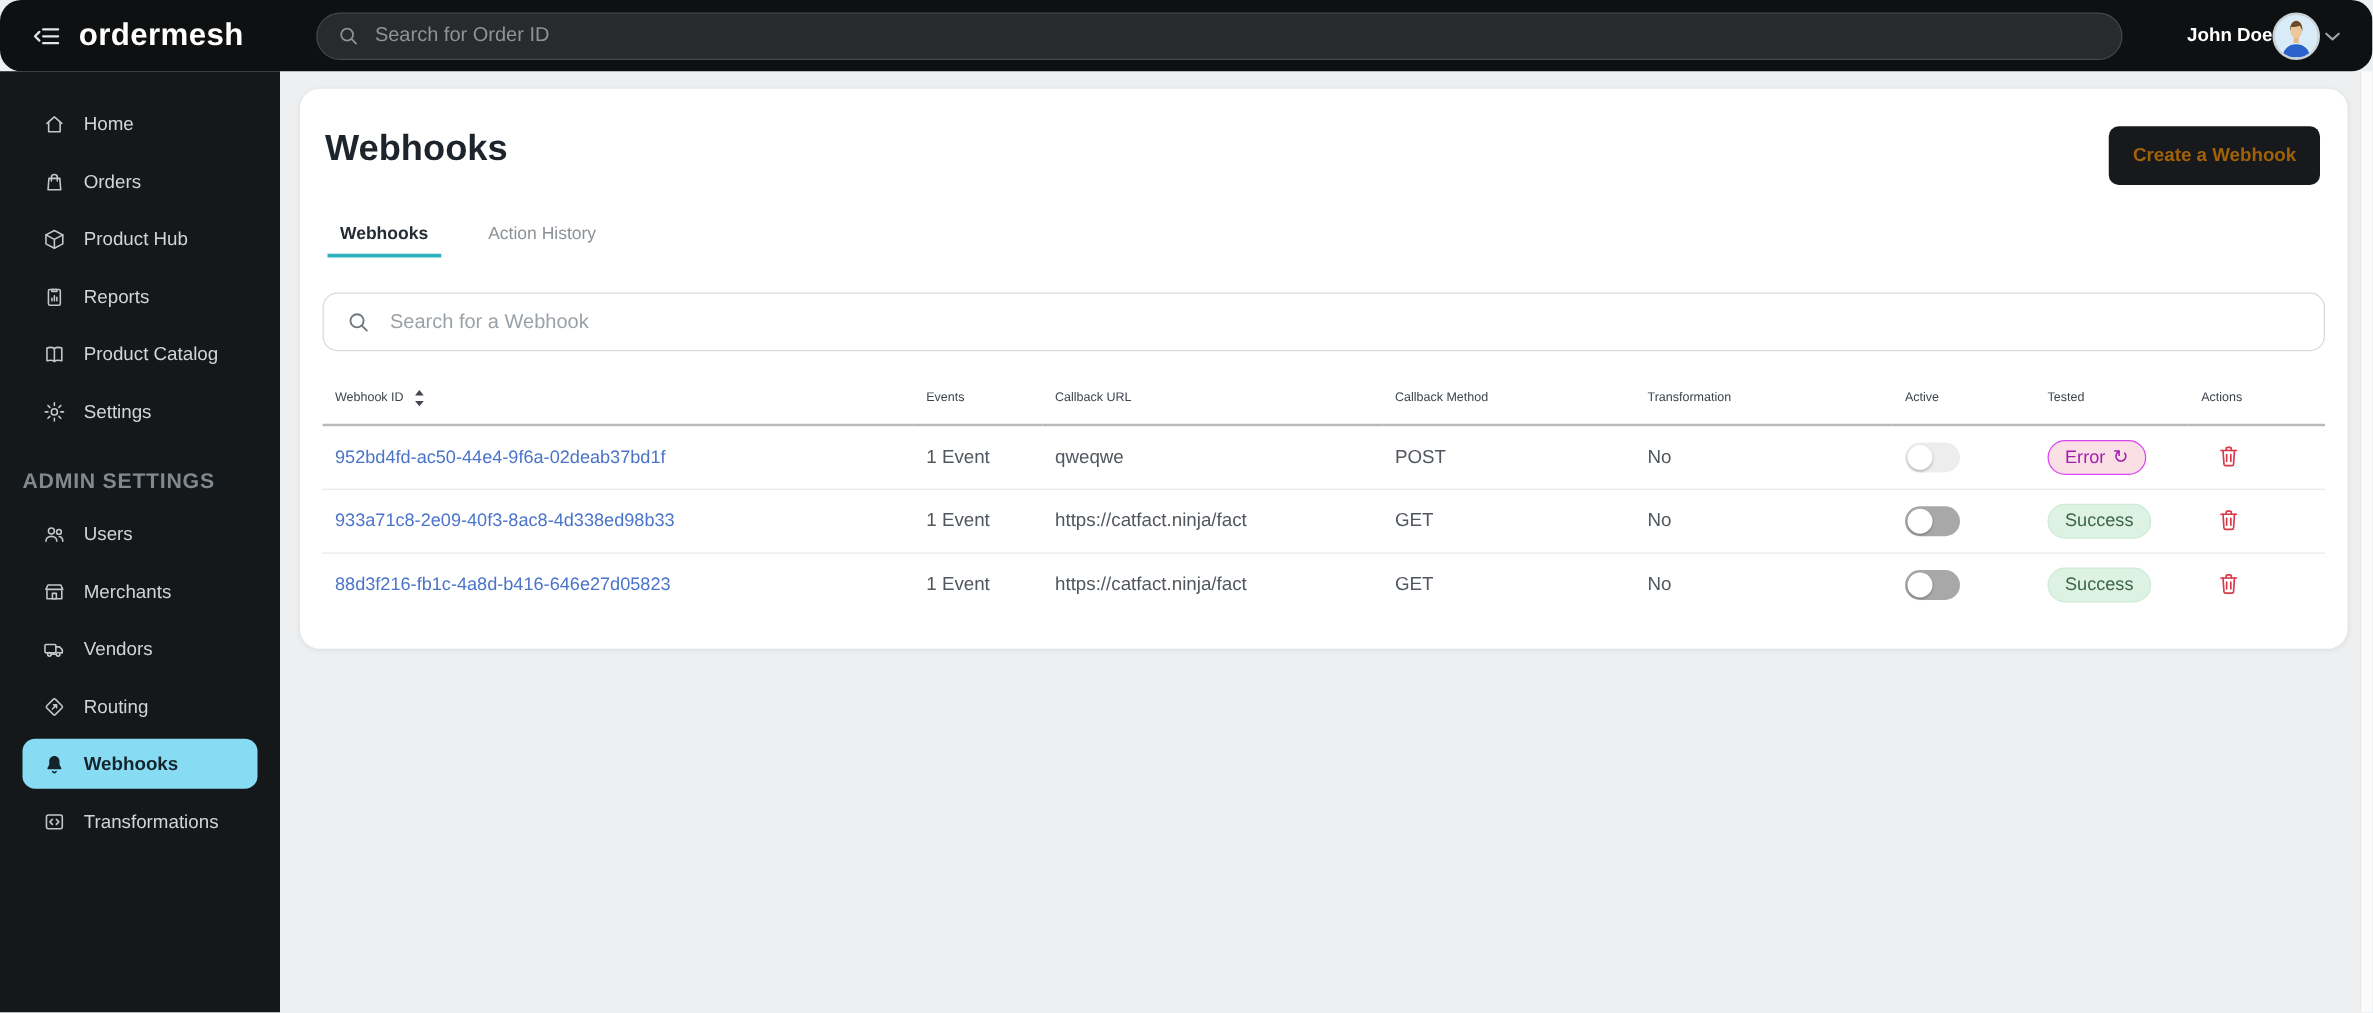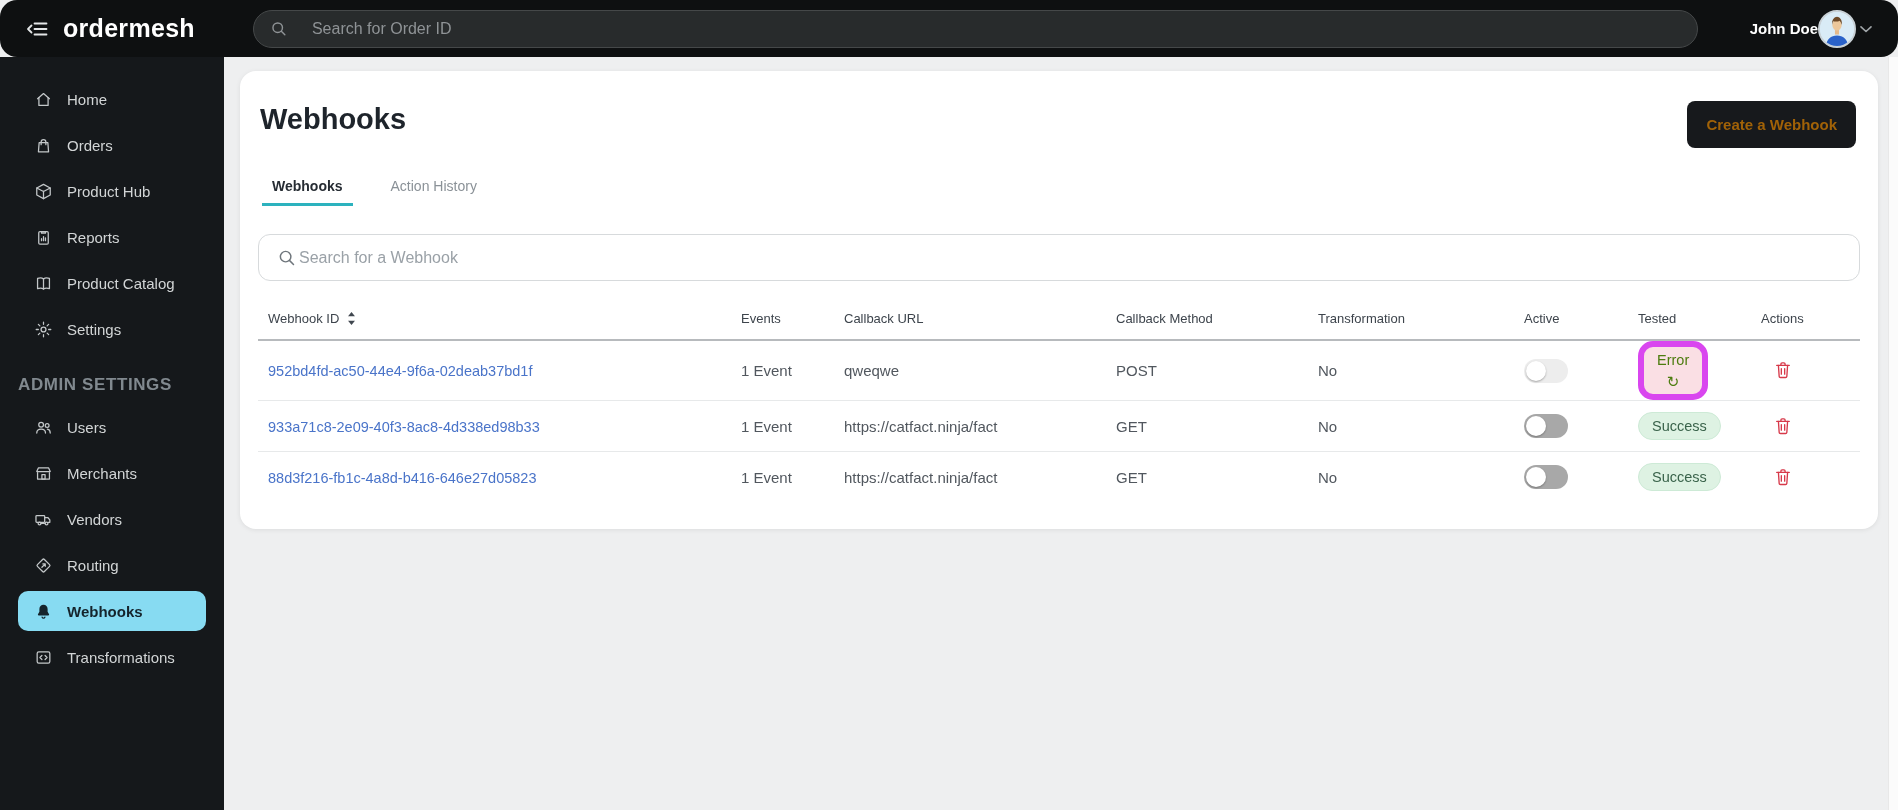--- a/index.html
+++ b/index.html
@@ -16,21 +16,21 @@
     height:57px; background:#0e1011;
     display:flex; align-items:center;
     padding:0 22px 0 26px;
     border-radius:17px;
   }
   .collapse-btn { width:24px; height:24px; color:#e3e6e7; cursor:pointer; flex-shrink:0; }
   .logo { color:#ffffff; font-size:25px; font-weight:800; letter-spacing:.3px; margin-left:13px; white-space:nowrap; }
   .topbar-search {
     flex:1; margin:0 52px 0 58px; height:38px;
     background:#282b2c; border:1px solid #454849; border-radius:19px;
-    display:flex; align-items:center; padding:0 15px; gap:22px;
+    display:flex; align-items:center; padding:0 15px; gap:10px;
   }
   .topbar-search .s-icon { color:#8f9396; flex-shrink:0; }
   .topbar-search input {
     flex:1; background:transparent; border:none; outline:none;
     color:#d3d6d7; font-size:16px; font-family:inherit;
   }
   .topbar-search input::placeholder { color:#8f9396; }
   .user { display:flex; align-items:center; flex-shrink:0; }
   .user-name { color:#ffffff; font-size:15px; font-weight:700; }
   .avatar { width:38px; height:38px; border-radius:50%; border:2px solid #c9d1d6; overflow:hidden; background:#d9ebf6; cursor:pointer; }
@@ -67,50 +67,50 @@
     font-family:inherit; font-size:15px; font-weight:600;
     padding:15px 19px; cursor:pointer;
   }
   .tabs { display:flex; gap:28px; margin:24px 0 0 4px; }
   .tab { font-size:14px; color:#8a9197; padding:6px 10px 9px; cursor:pointer; border-bottom:3px solid transparent; }
   .tab.active { color:#262c33; font-weight:700; border-bottom-color:#2cb2be; }
 
   .wh-search {
     margin-top:28px; height:47px;
     border:1px solid #d7dadc; border-radius:12px;
-    display:flex; align-items:center; padding:0 17px;
+    display:flex; align-items:center; gap:13px; padding:0 17px;
   }
   .wh-search .s-icon { color:#6f767c; flex-shrink:0; }
   .wh-search input { flex:1; border:none; outline:none; font-size:16px; font-family:inherit; color:#3c4248; background:transparent; }
   .wh-search input::placeholder { color:#9aa1a7; }
 
   
   table { width:100%; border-collapse:collapse; table-layout:fixed; margin-top:20px; }
   th {
-    text-align:left; font-size:13px; font-weight:500; color:#3d444c;
+    text-align:left; font-size:10px; font-weight:500; color:#3d444c;
     padding:10px 10px 13px; border-bottom:2px solid #b7babd;
   }
   th .th-inner { display:inline-flex; align-items:center; gap:7px; }
   .sort-icon { color:#40474f; cursor:pointer; }
   td {
     font-size:15px; color:#51575e; padding:0 10px; height:51px;
     border-bottom:1px solid #e7e9ea; overflow:hidden; white-space:nowrap;
   }
   tr:last-child td { border-bottom:none; }
   a.wh-link { color:#4a74c9; text-decoration:none; font-size:14.5px; }
 
   .toggle { width:44px; height:24px; border-radius:12px; background:#a8a8a8; position:relative; cursor:pointer; }
   .toggle.muted { background:#ededed; }
   .toggle .knob { width:20px; height:20px; border-radius:50%; background:#fff; position:absolute; top:2px; left:2px; box-shadow:0 1px 2px rgba(0,0,0,.3); }
 
   .badge {
     display:inline-flex; align-items:center; gap:6px;
     padding:5px 13px; border-radius:15px; font-size:14.5px;
   }
-  .badge.error   { background:#fadfe4; border:6px solid #d946ef; color:#4d7c0f;flex-direction:column; }
+  .badge.error   { background:#fadfe4; border:1px solid #d946ef; color:#a21caf; }
   .badge.success { background:#def2e3; border:1px solid #cdead6; color:#3a634b;justify-content:flex-end; }
   .retry { font-size:15px; cursor:pointer; line-height:1; }
 
   .trash-btn { background:none; border:none; padding:2px; margin-left:10px; cursor:pointer; color:#d7394a; }
 </style>
 </head>
 <body>
 
 <header class="topbar">
   <span class="collapse-btn">

